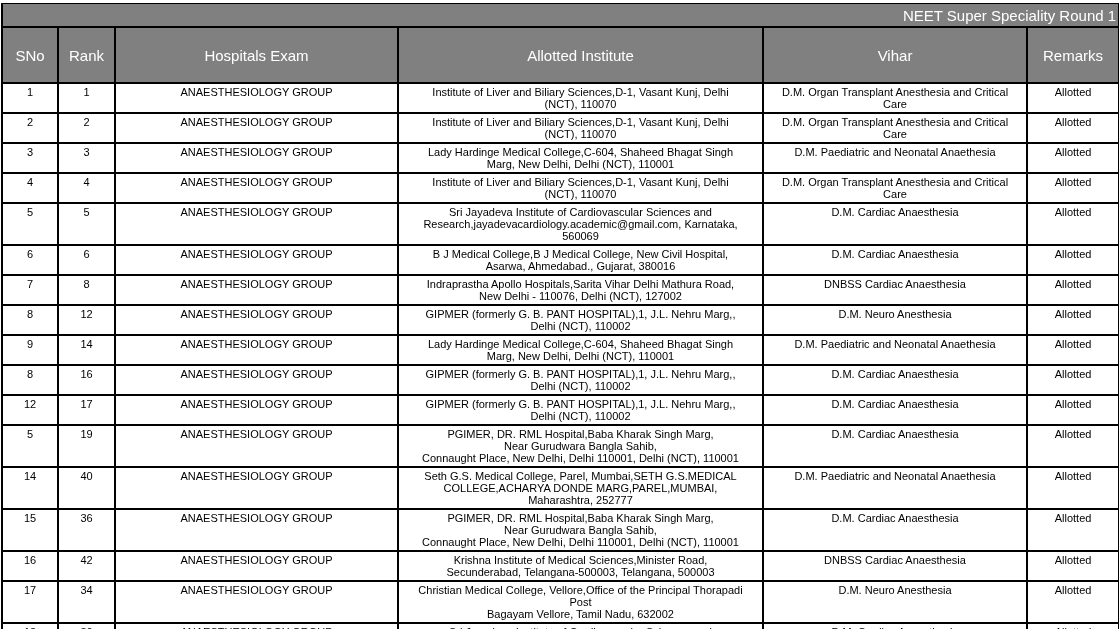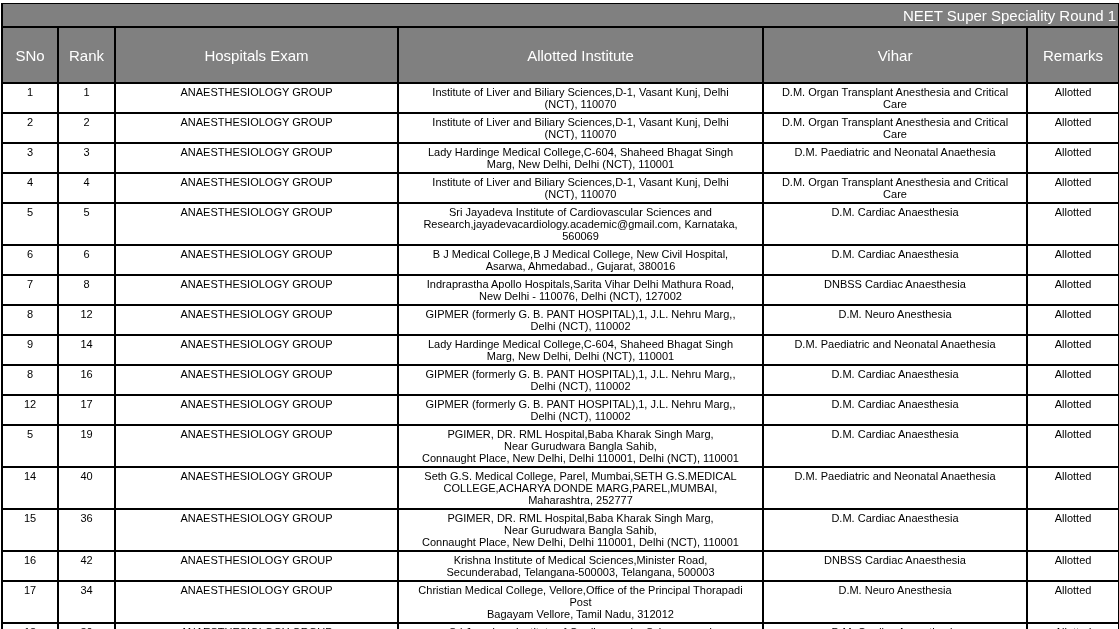--- a/index.html
+++ b/index.html
@@ -228,21 +228,21 @@
 Secunderabad, Telangana-500003, Telangana, 500003</td>
           <td>DNBSS Cardiac Anaesthesia</td>
           <td>Allotted</td>
         </tr>
         <tr>
           <td>17</td>
           <td>34</td>
           <td>ANAESTHESIOLOGY GROUP</td>
           <td>Christian Medical College, Vellore,Office of the Principal Thorapadi
 Post
-Bagayam Vellore, Tamil Nadu, 312012</td>
+Bagayam Vellore, Tamil Nadu, 632002</td>
           <td>D.M. Neuro Anesthesia</td>
           <td>Allotted</td>
         </tr>
         <tr>
           <td>18</td>
           <td>30</td>
           <td>ANAESTHESIOLOGY GROUP</td>
           <td>Sri Jayadeva Institute of Cardiovascular Sciences and
 Research,jayadevacardiology.academic@gmail.com, Karnataka,
 560069</td>

